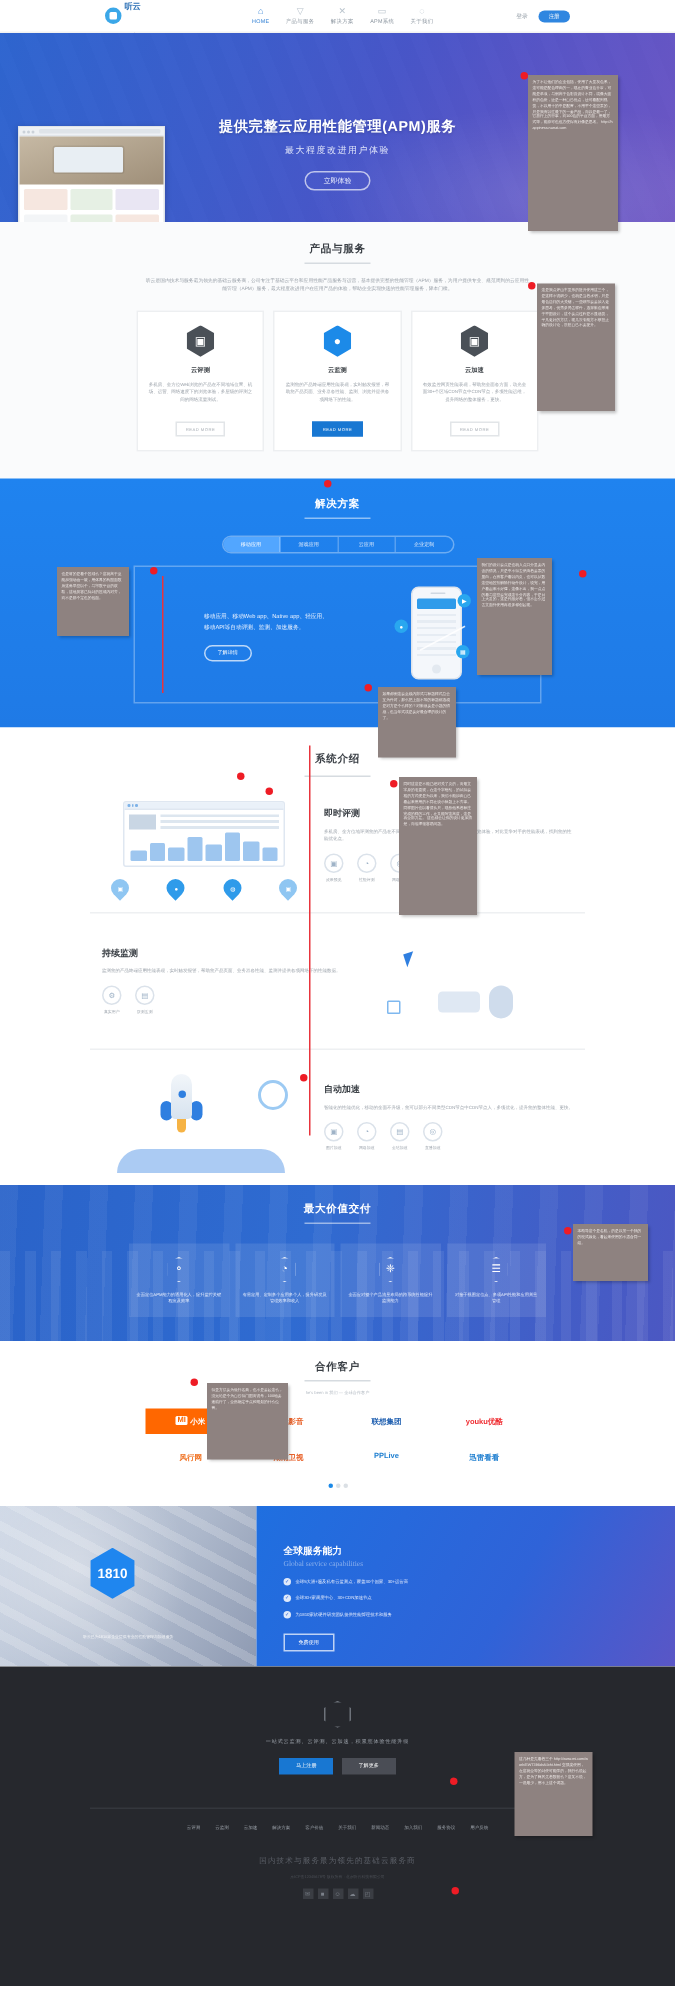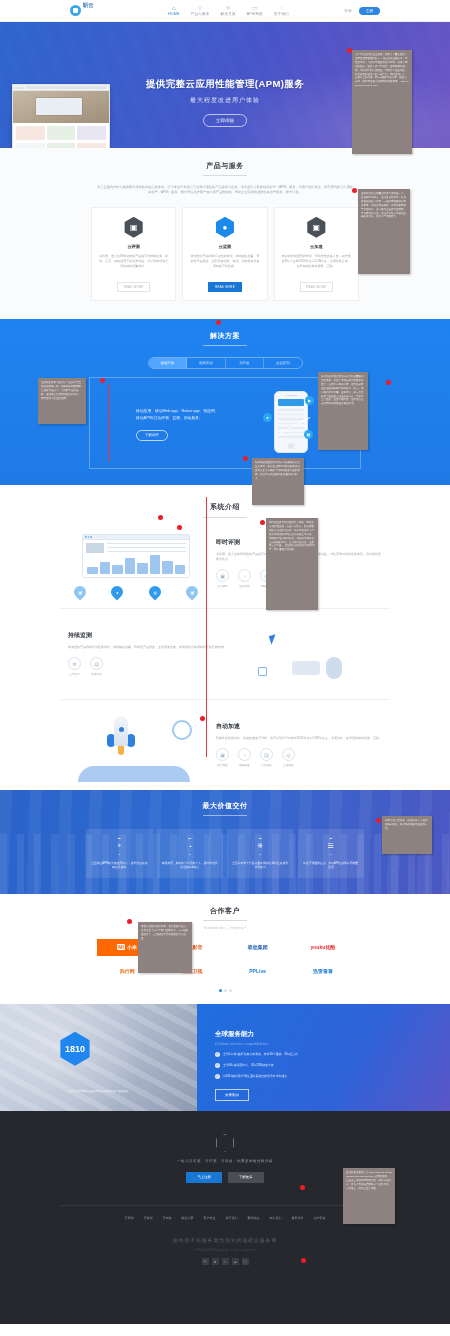--- a/index.html
+++ b/index.html
@@ -172,21 +172,21 @@
   .logo-grid{width:256px;margin:9px auto 0;display:grid;grid-template-columns:repeat(4,1fr);gap:7px 5px}
   .logo-cell{height:17px;display:flex;align-items:center;justify-content:center;font-size:5px;font-weight:bold}
   .lg-mi{background:#ff6700;color:#fff;width:100%;height:100%;display:flex;align-items:center;justify-content:center;gap:2px}
   .lg-mi b{background:#fff;color:#ff6700;font-size:5px;padding:0 1px;border-radius:1px}
   .dots{display:flex;gap:2px;justify-content:center;margin-top:9px}
   .dots i{width:3px;height:3px;border-radius:50%;background:#dbe0e5;display:block}
   .dots i.on{background:#1c8ae8}
 
   
   .global{height:107px;display:flex;position:relative;overflow:hidden}
-  .gl-img{width:197px;position:relative;background:linear-gradient(120deg,#cfd8e6,#aeb9cc 60%,#8e9ab2)}
+  .gl-img{width:171px;position:relative;background:linear-gradient(120deg,#cfd8e6,#aeb9cc 60%,#8e9ab2)}
   .gl-img:after{content:"";position:absolute;inset:0;background:
     repeating-linear-gradient(28deg, rgba(255,255,255,.18) 0 6px, transparent 6px 16px),
     radial-gradient(circle at 30% 40%, rgba(255,255,255,.35), transparent 55%);}
   .badge{position:absolute;left:58px;top:28px;width:34px;height:34px;background:#1f86ef;
     clip-path:polygon(50% 0,93% 25%,93% 75%,50% 100%,7% 75%,7% 25%);
     display:flex;align-items:center;justify-content:center;color:#fff;font-size:9px;font-weight:bold;z-index:2}
   .gl-cap{position:absolute;left:16px;bottom:18px;right:16px;font-size:2.6px;color:#fff;opacity:.85;text-align:center;z-index:2}
   .gl-panel{flex:1;background:linear-gradient(120deg,#1f6fe0,#2f63d8 60%,#5a56c6);padding:26px 0 0 18px;position:relative}
   .gl-h{font-size:6.5px;color:#fff;font-weight:bold}
   .gl-en{font-size:5px;color:rgba(255,255,255,.45);margin-top:2px;font-family:"Liberation Serif",serif}

